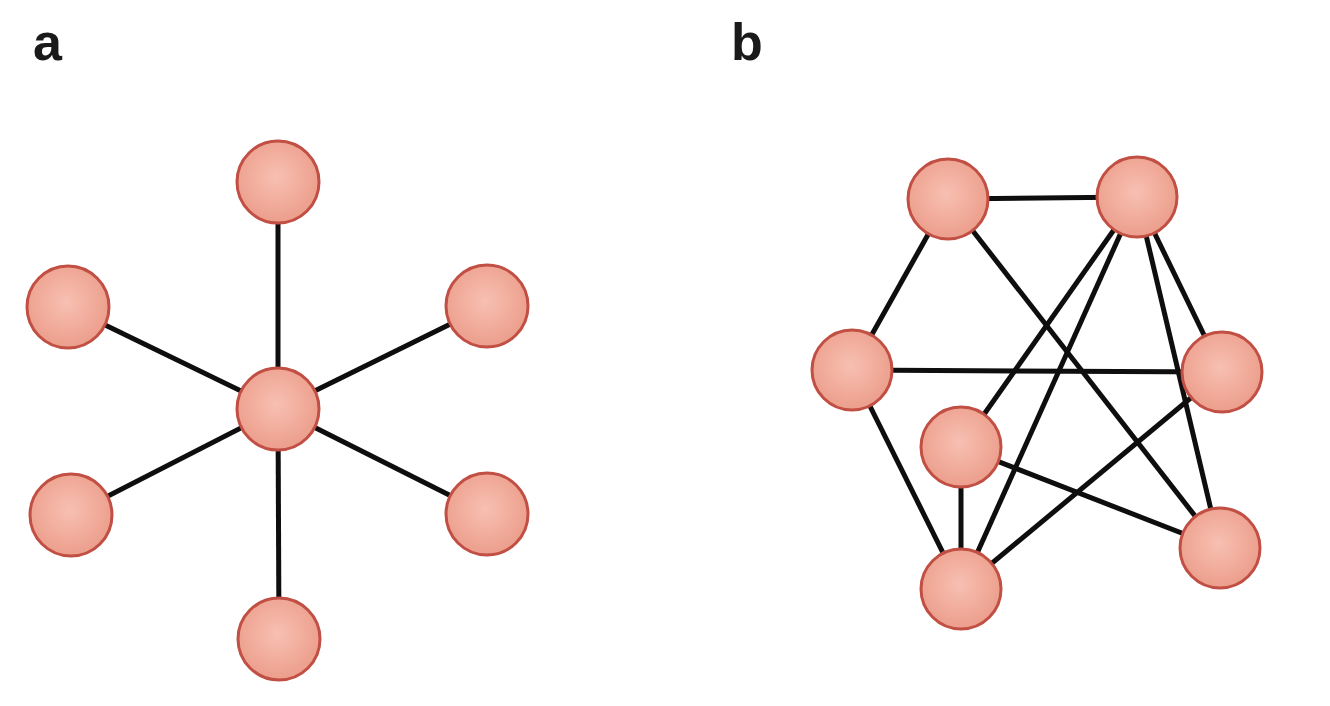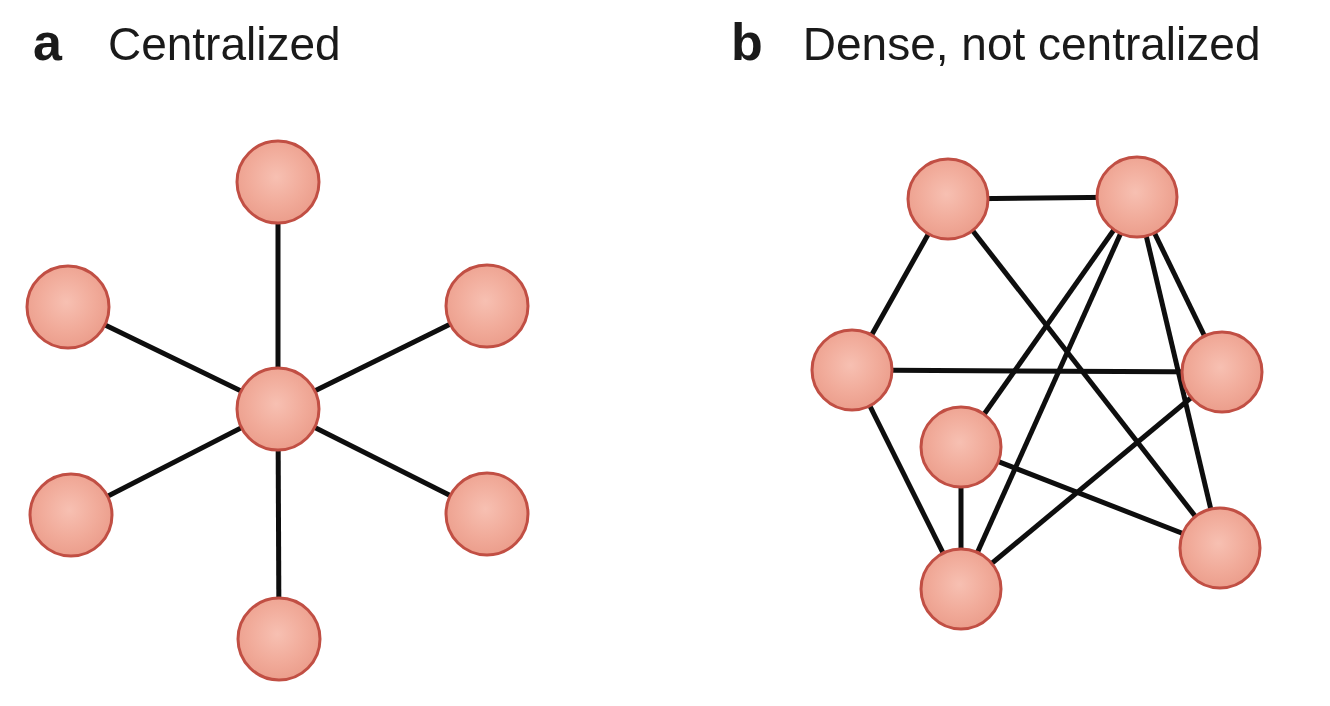--- a/index.html
+++ b/index.html
@@ -89,21 +89,19 @@
         <circle cx="852" cy="370" r="40" fill="url(#nodeGrad)" stroke="#c14f44" stroke-width="3"></circle>
         <circle cx="1222" cy="372" r="40" fill="url(#nodeGrad)" stroke="#c14f44" stroke-width="3"></circle>
         <circle cx="961" cy="447" r="40" fill="url(#nodeGrad)" stroke="#c14f44" stroke-width="3"></circle>
         <circle cx="961" cy="589" r="40" fill="url(#nodeGrad)" stroke="#c14f44" stroke-width="3"></circle>
         <circle cx="1220" cy="548" r="40" fill="url(#nodeGrad)" stroke="#c14f44" stroke-width="3"></circle>
       </g>
     </svg>
 
   <div class="panel-header header-a">
     <span class="panel-letter">a</span>
-    <span class="panel-title">Centralized</span>
   </div>
 
   <div class="panel-header header-b">
     <span class="panel-letter">b</span>
-    <span class="panel-title">Dense, not centralized</span>
   </div>
 
 </div>
 
 </body></html>

